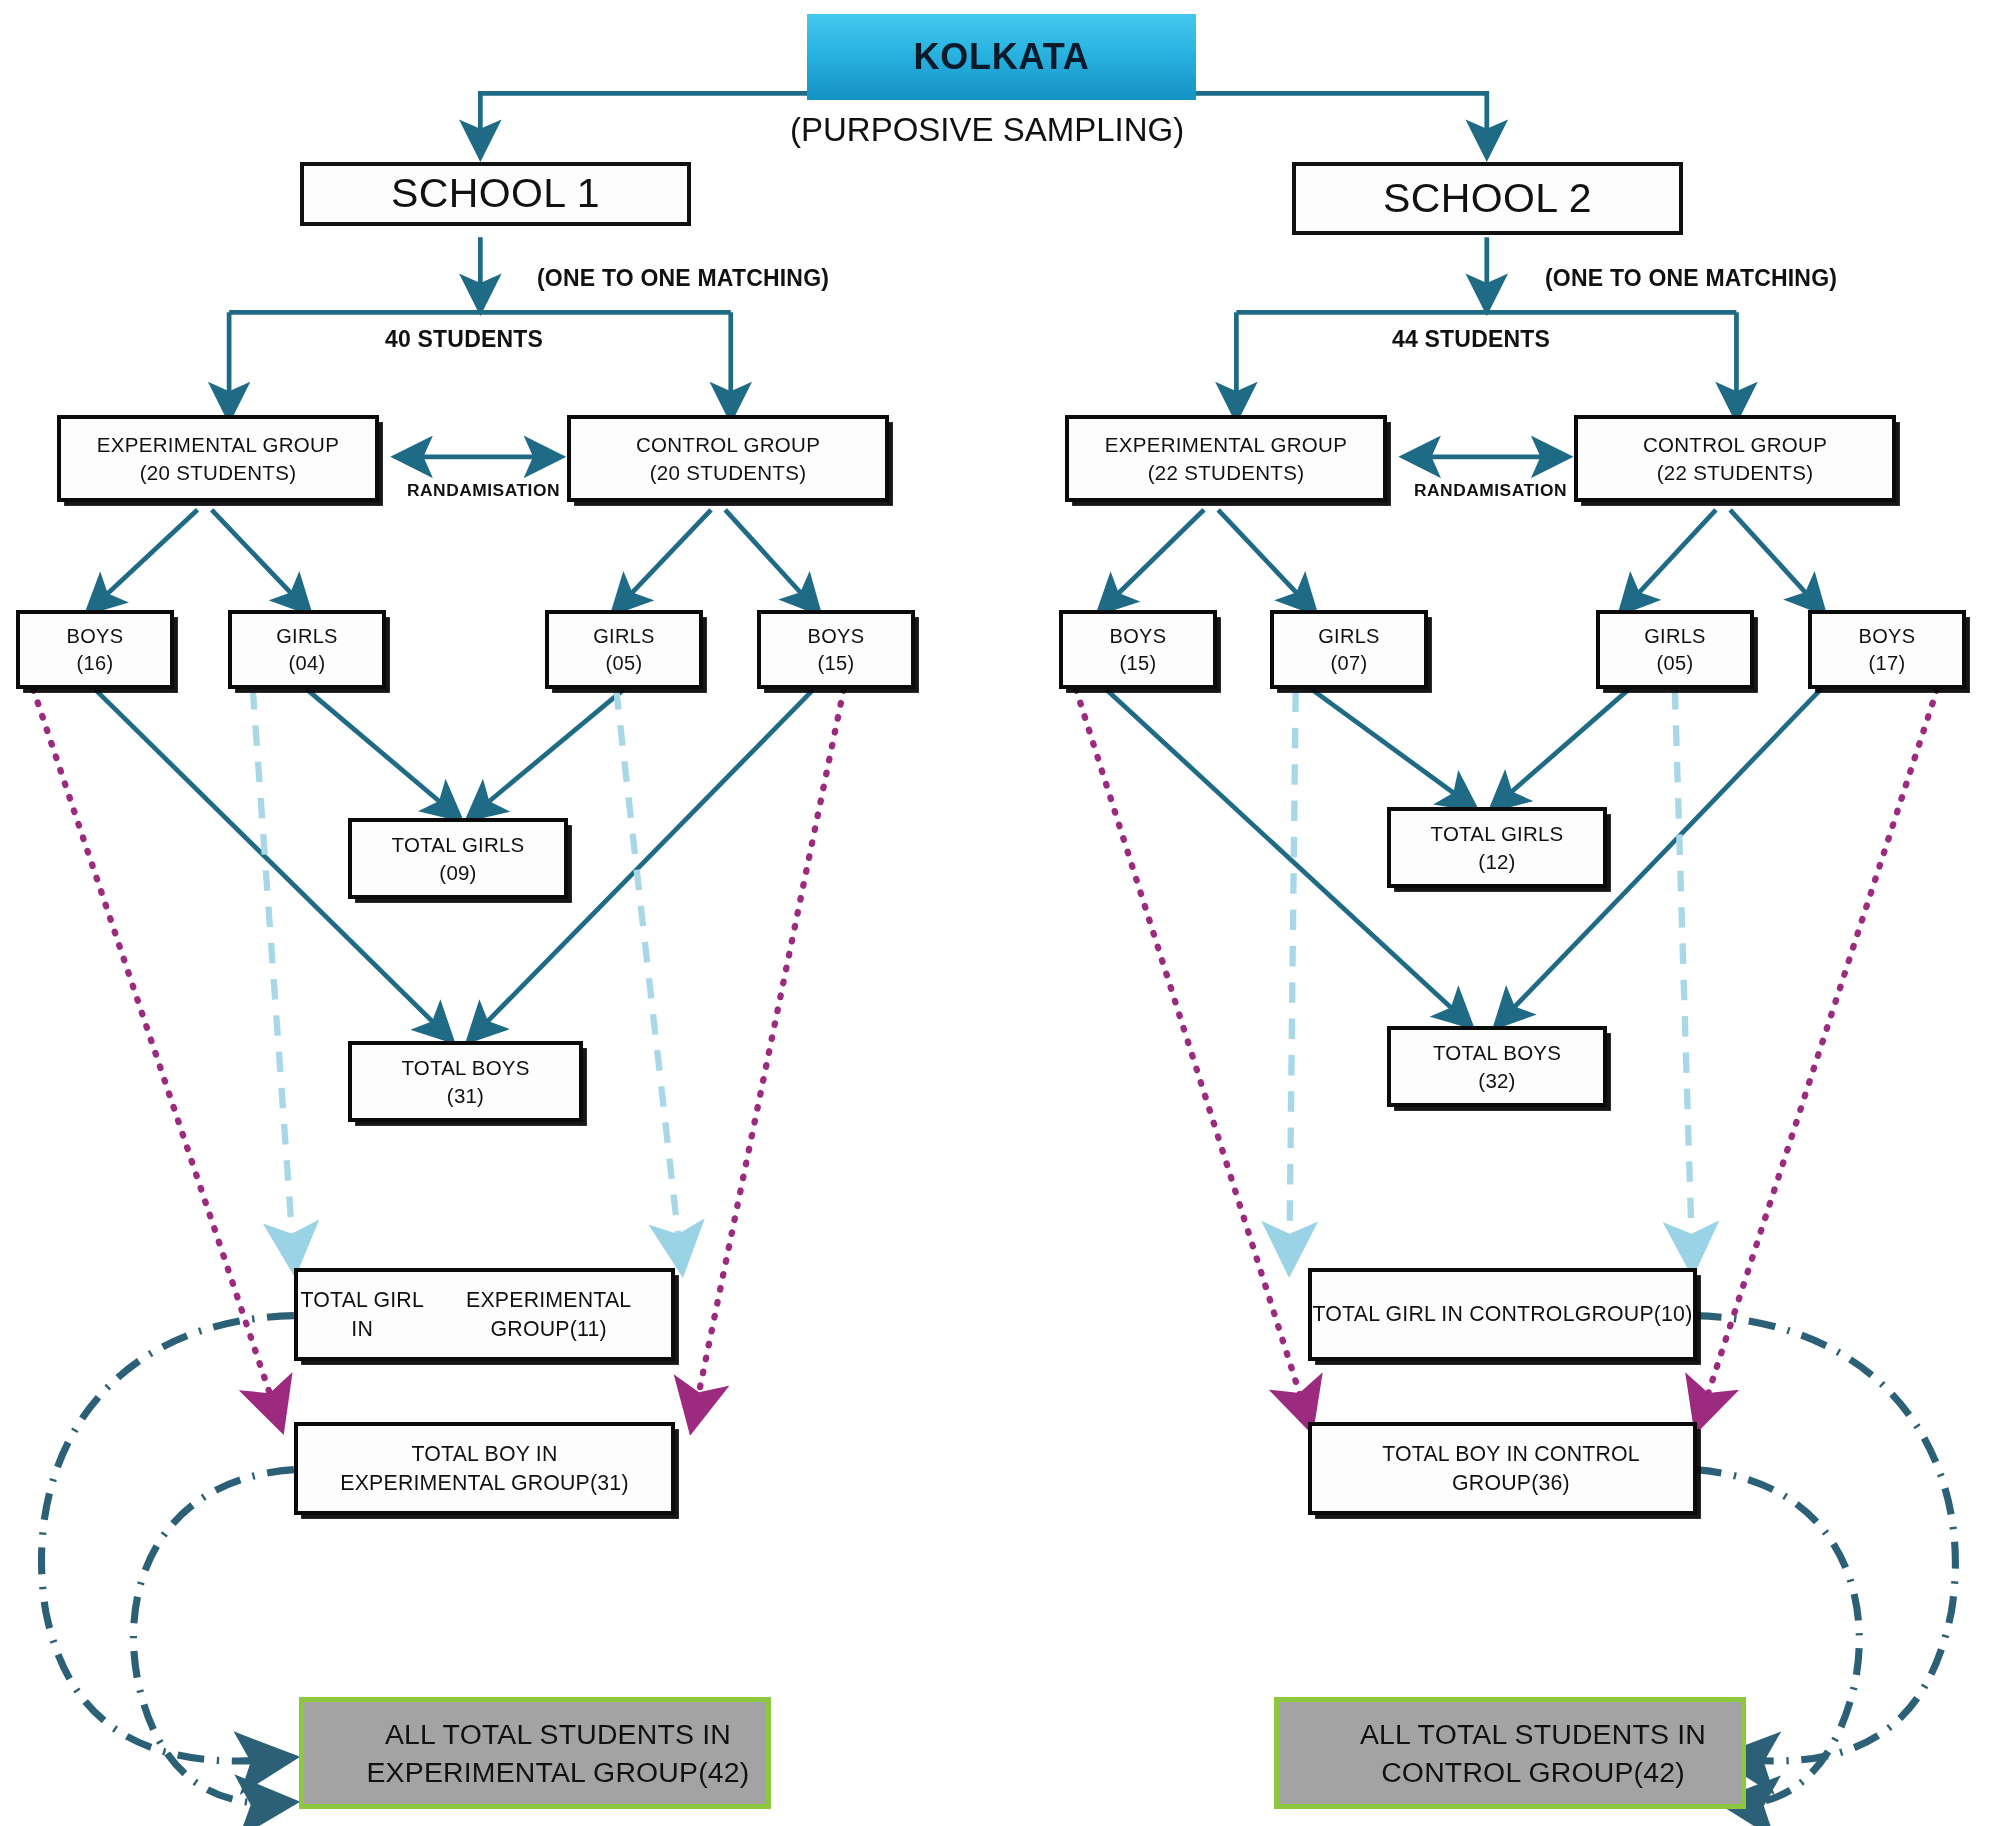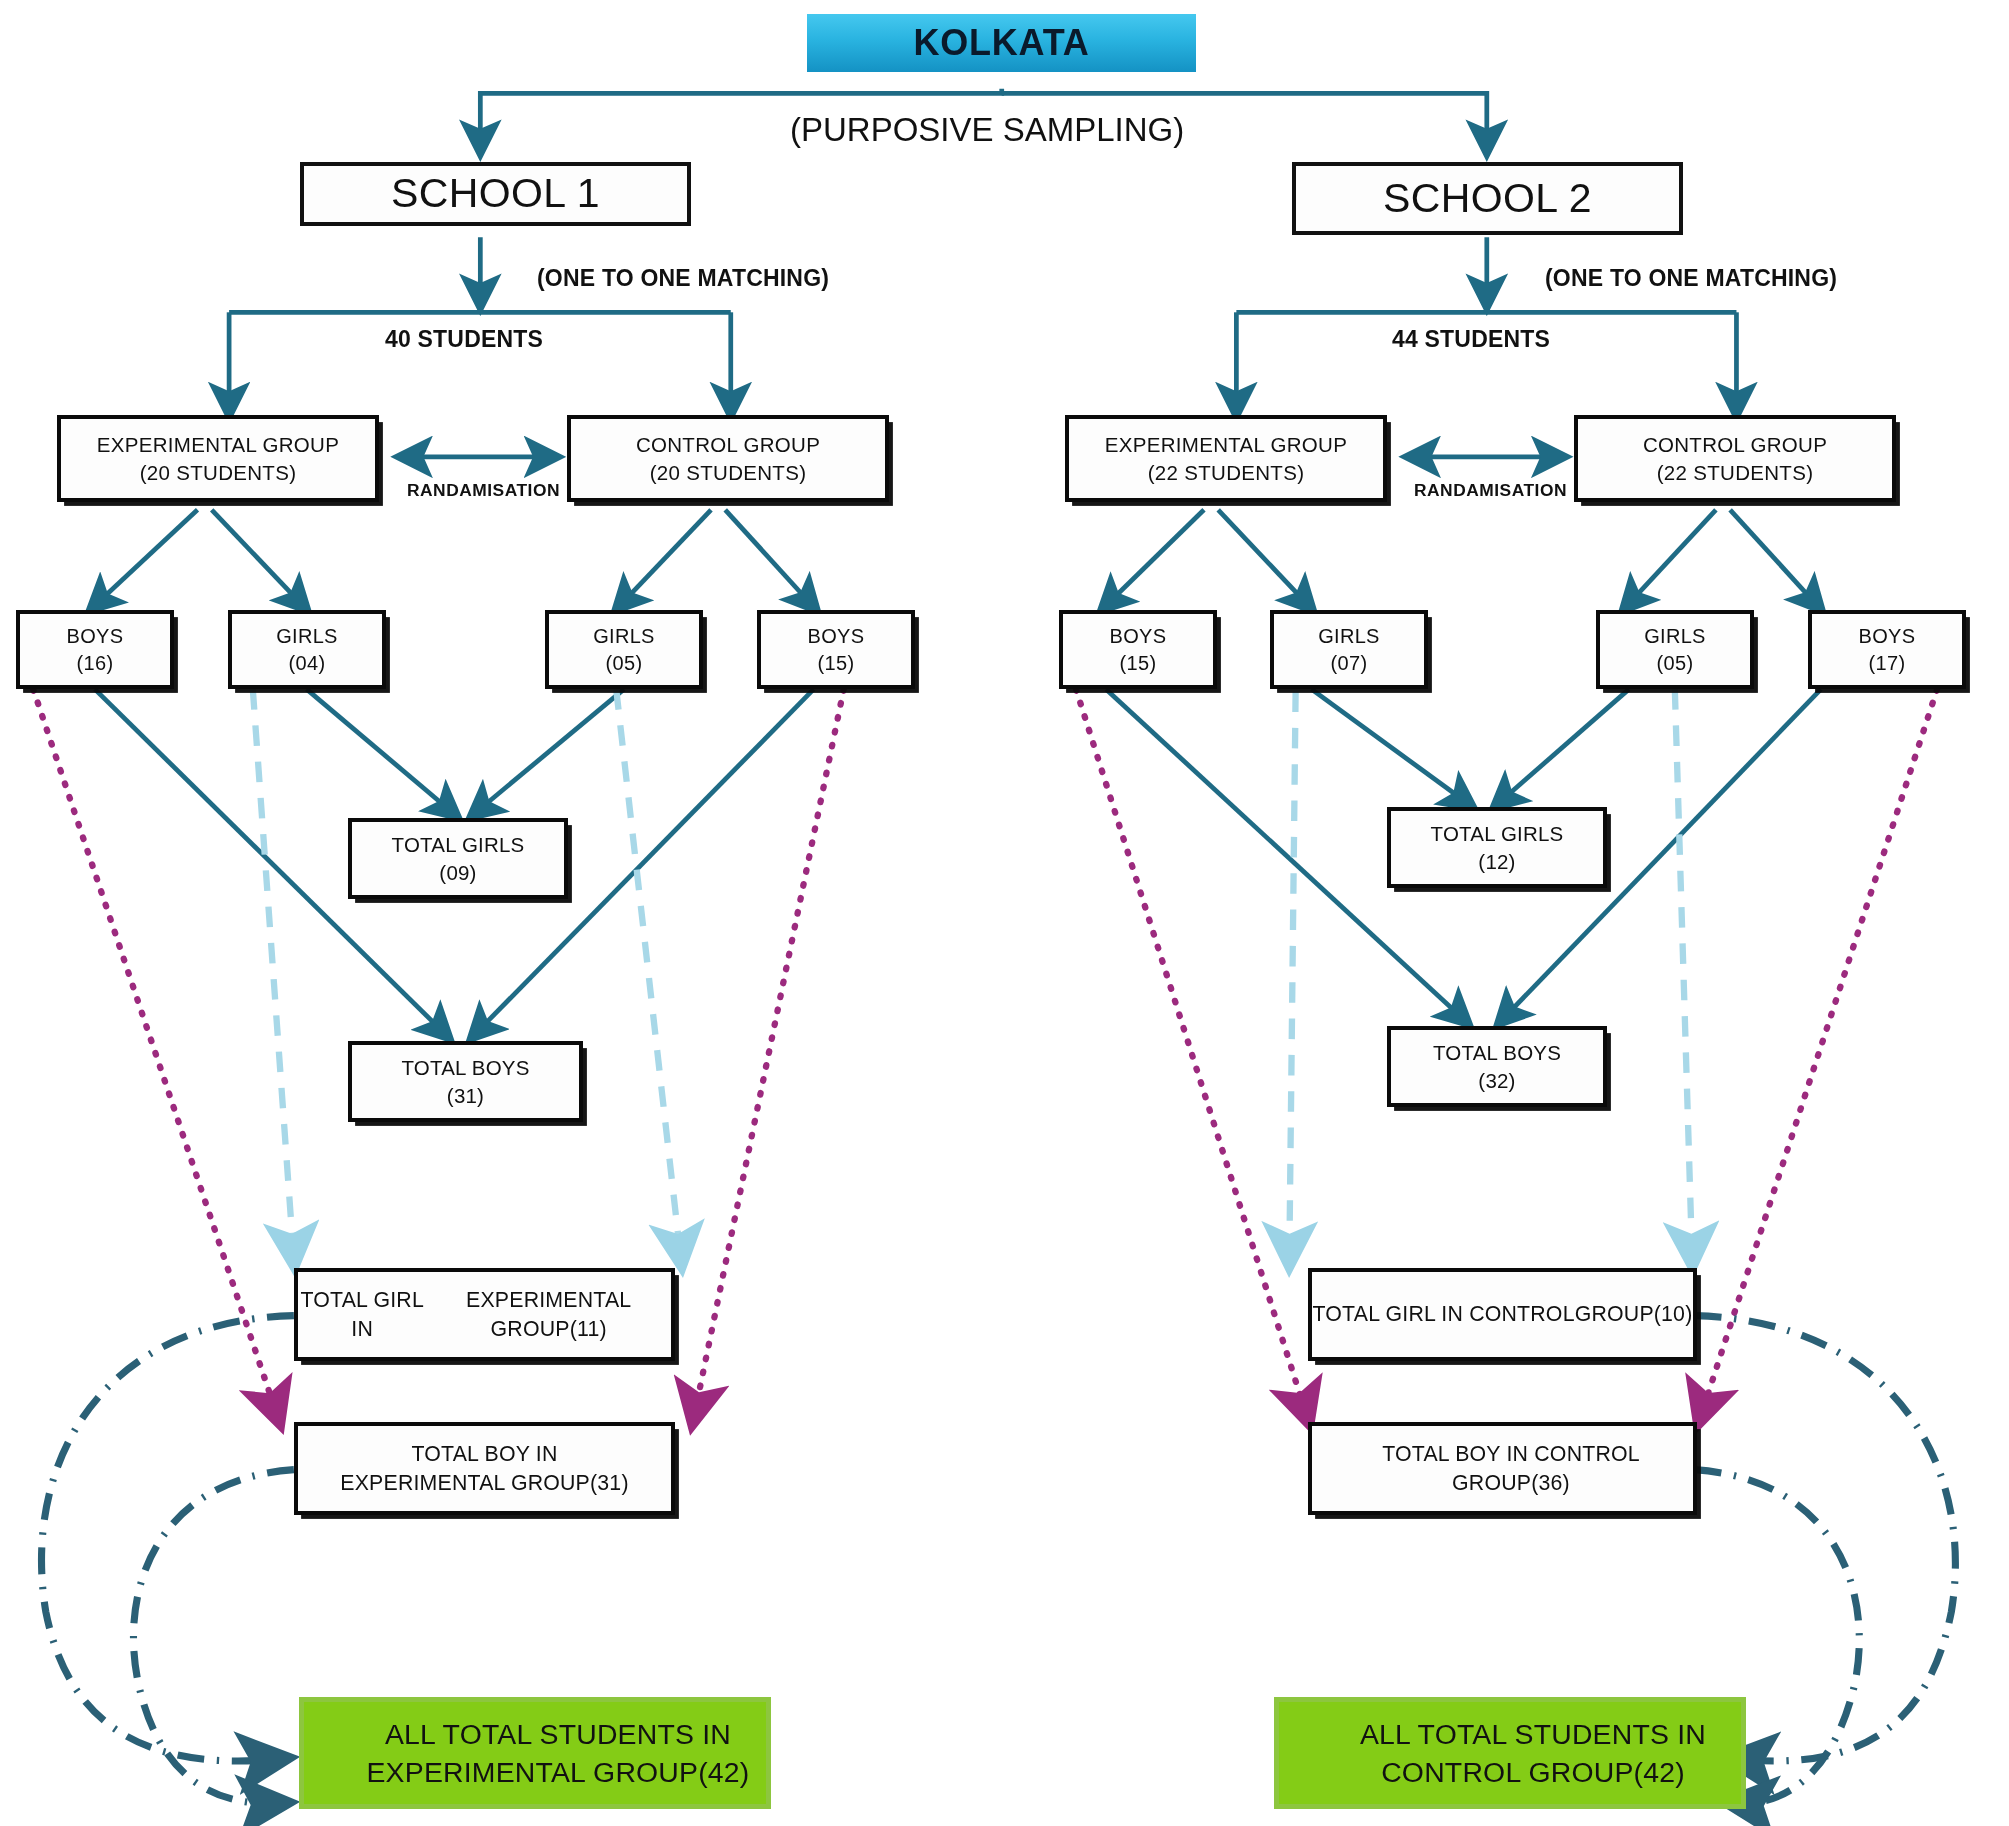--- a/index.html
+++ b/index.html
@@ -26,21 +26,21 @@
   }
   .blackbox{
     border:4.7px solid #0a0a0a;
     box-shadow:5.5px 5.5px 0 -1.6px rgba(10,10,10,0.95);
   }
   .thinbox{
     border:4px solid #111111;
   }
   .greenbox{
     border:5.5px solid #8dc63f;
-    background:#84cc16;
+    background:#a3a3a3;
     padding-left:46px;
   }
   .kolkata{
     border:none;
     background:linear-gradient(180deg,#45c8ef 0%,#29b3e0 45%,#1492c4 100%);
     color:#0a1a2b;
     font-size:36px;
     font-weight:700;
     letter-spacing:0.8px;
   }
@@ -147,21 +147,21 @@
       <path d="M372,1665 C 120,1672 28,1860 58,2040 C 88,2190 192,2242 355,2226" marker-end="url(#ah-loop)"></path>
       <path d="M372,1860 C 200,1872 150,2010 175,2130 C 200,2245 268,2288 355,2282" marker-end="url(#ah-loop)"></path>
     </g>
 
     <g stroke="#2b6076" stroke-width="9" fill="none" stroke-dasharray="34 16 3 16" stroke-linecap="butt">
       <path d="M2145,1665 C 2400,1672 2500,1860 2470,2040 C 2440,2190 2350,2242 2195,2226" marker-end="url(#ah-loop)"></path>
       <path d="M2145,1860 C 2320,1872 2372,2010 2348,2130 C 2322,2245 2258,2288 2195,2282" marker-end="url(#ah-loop)"></path>
     </g>
   </svg>
 
-  <div class="node kolkata" style="left:807px;top:14.2px;width:389px;height:58px;">
+  <div class="node kolkata" style="left:807px;top:14.2px;width:389px;height:86px;">
     <span>KOLKATA</span>
   </div>
   <div class="flabel lbl-purposive" style="left:790px;top:111px;">(PURPOSIVE SAMPLING)</div>
 
   <div class="node thinbox title-lg" style="left:300px;top:162px;width:391px;height:64px;">
     <span>SCHOOL 1</span>
   </div>
   <div class="flabel lbl-matching" style="left:537px;top:265px;">(ONE TO ONE MATCHING)</div>
   <div class="flabel lbl-students" style="left:385px;top:326px;">40 STUDENTS</div>
 

